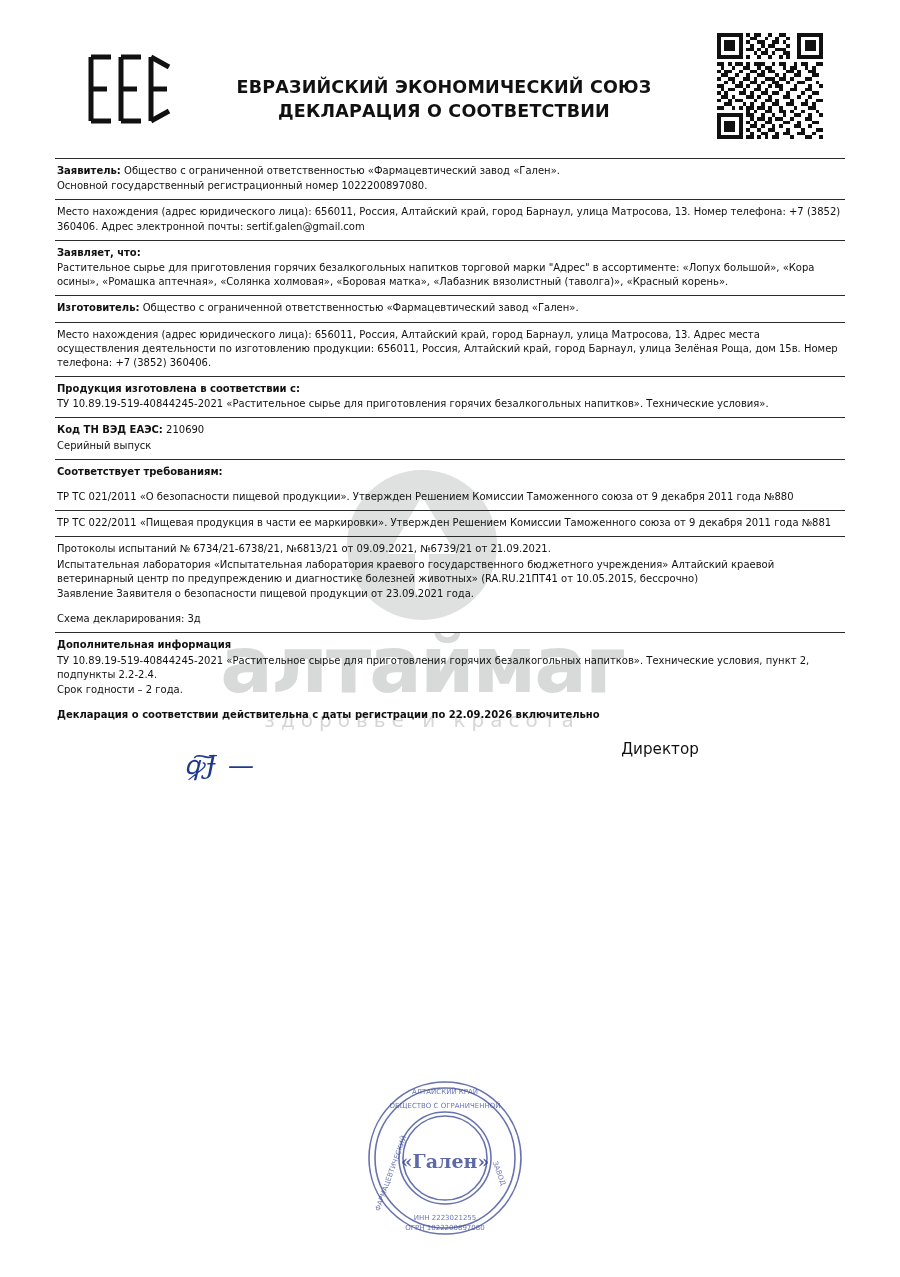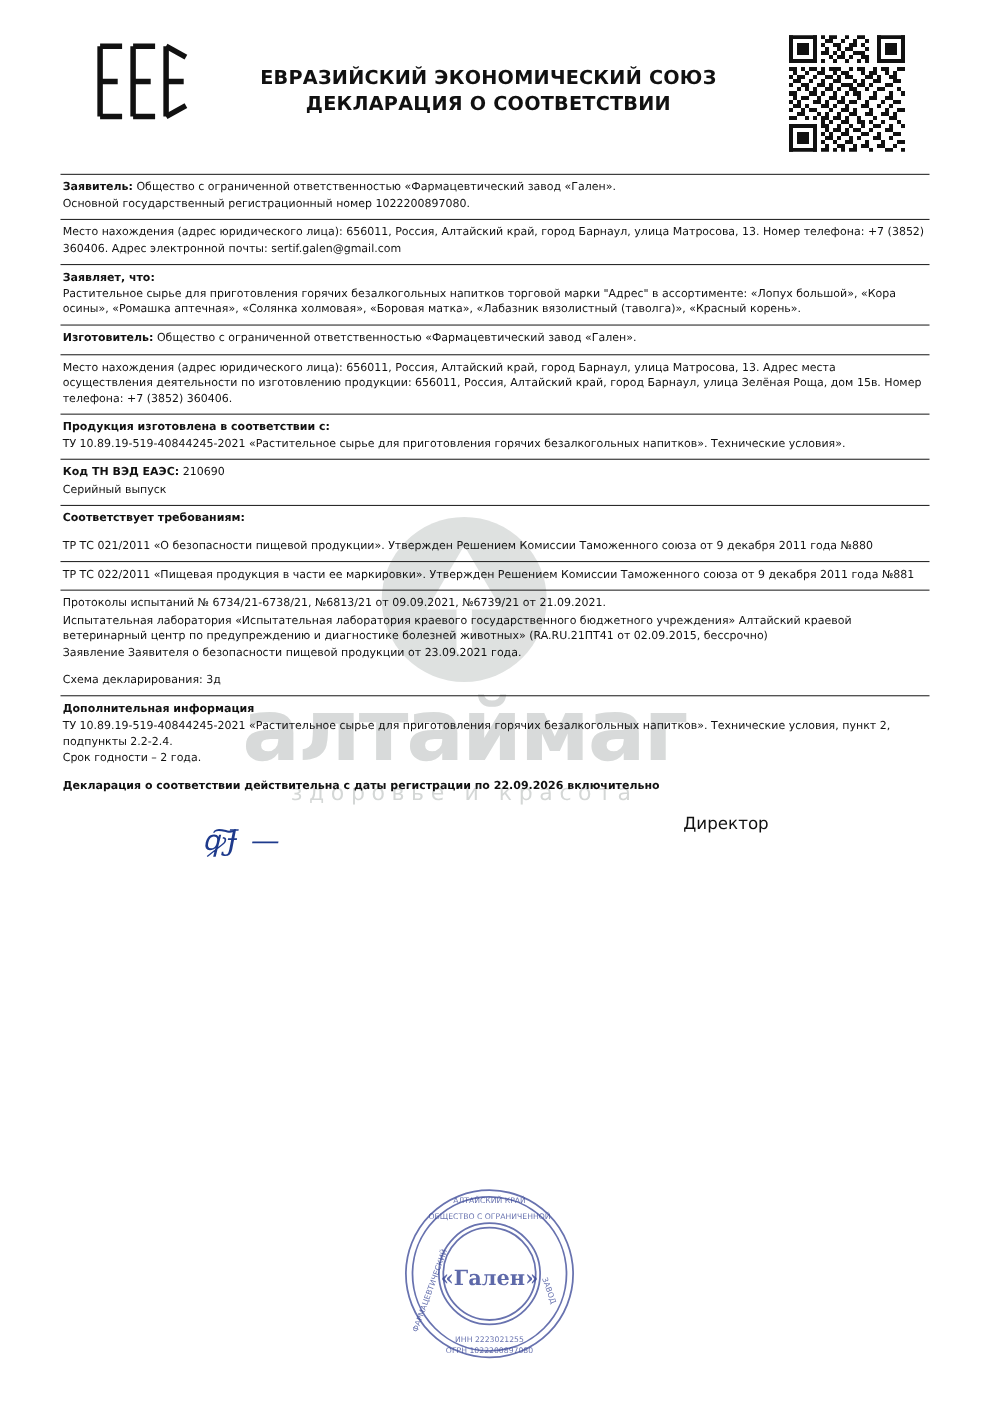--- a/index.html
+++ b/index.html
@@ -78,21 +78,21 @@
   }
 
   
   .content {
     position: relative;
     z-index: 2;
     padding: 30px 55px 0 55px;
   }
   .header {
     display: flex;
-    align-items: flex-start;
+    align-items: center;
     justify-content: space-between;
     height: 110px;
     gap: 24px;
   }
   .eac-mark {
     width: 86px;
     height: 72px;
     margin-left: 30px;
     margin-top: 8px;
     flex: 0 0 auto;
@@ -493,21 +493,21 @@
       </div>
       <div class="row">
         <p>ТР ТС 021/2011 «О безопасности пищевой продукции». Утвержден Решением Комиссии Таможенного союза от 9 декабря  2011 года №880</p>
       </div>
       <div class="row">
         <p>ТР ТС 022/2011 «Пищевая продукция в части ее маркировки». Утвержден Решением Комиссии Таможенного союза от 9 декабря  2011 года №881</p>
       </div>
 
       <div class="row noline">
         <p>Протоколы испытаний № 6734/21-6738/21, №6813/21 от 09.09.2021, №6739/21 от 21.09.2021.</p>
-        <p>Испытательная лаборатория «Испытательная лаборатория краевого государственного бюджетного учреждения» Алтайский краевой ветеринарный центр по предупреждению и диагностике болезней животных» (RA.RU.21ПТ41 от 02.09.2015, бессрочно)</p>
+        <p>Испытательная лаборатория «Испытательная лаборатория краевого государственного бюджетного учреждения» Алтайский краевой ветеринарный центр по предупреждению и диагностике болезней животных» (RA.RU.21ПТ41 от 10.05.2015, бессрочно)</p>
         <p>Заявление Заявителя о безопасности пищевой продукции от 23.09.2021 года.</p>
       </div>
       <div class="row">
         <p>Схема декларирования: 3д</p>
       </div>
 
       <div class="row noline">
         <p class="b">Дополнительная информация</p>
         <p>ТУ 10.89.19-519-40844245-2021 «Растительное сырье для приготовления горячих безалкогольных напитков». Технические условия, пункт 2, подпункты 2.2-2.4.</p>
         <p>Срок годности – 2 года.</p>

